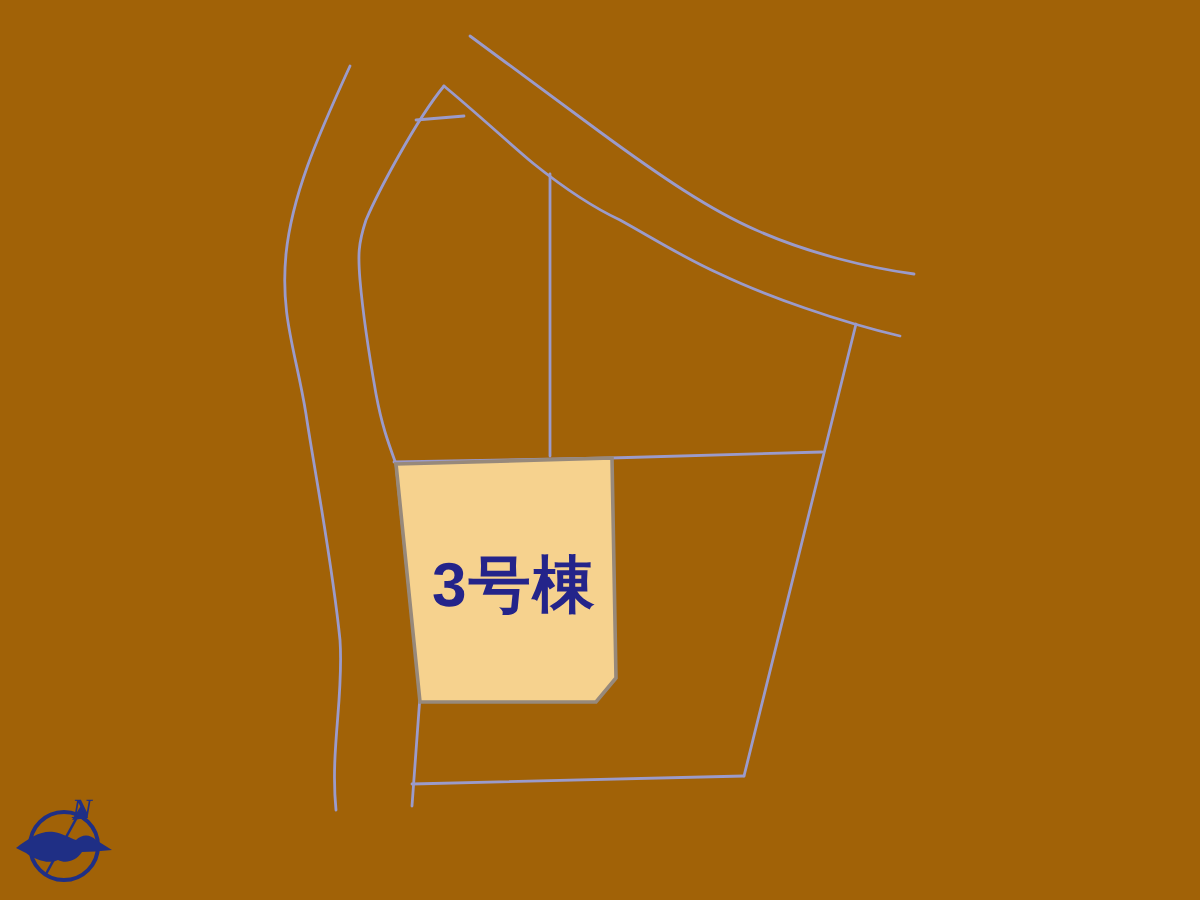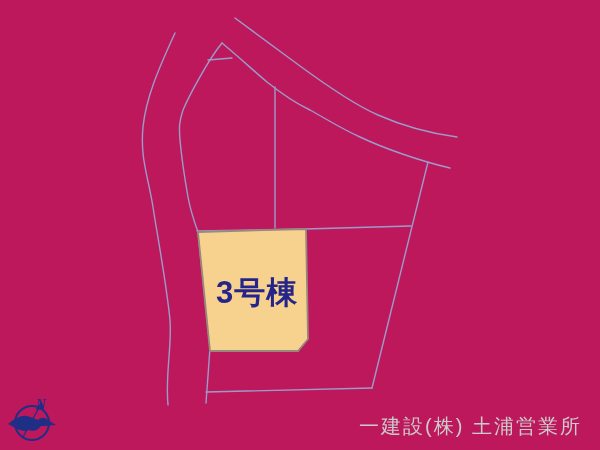--- a/index.html
+++ b/index.html
@@ -1,19 +1,19 @@
 <!DOCTYPE html>
 <html><head>
 <meta charset="utf-8">
 <style>
   html,body{margin:0;padding:0;background:#ffffff;}
   .stage{
     position:relative;
     width:600px;height:450px;
-    background:#be185d;
+    background:#a16207;
     overflow:hidden;
     font-family:"Liberation Sans", sans-serif;
   }
   .stage svg{position:absolute;left:0;top:0;}
   .parcel-line{fill:none;stroke:#9b9bcb;stroke-width:1.4;stroke-linecap:round;stroke-linejoin:round;}
   .lot-shape{fill:#f6d28e;stroke:#97897b;stroke-width:1.8;stroke-linejoin:miter;}
   .lot-label{
     fill:#24248a;
     font-size:31px;
     font-weight:600;
@@ -78,14 +78,13 @@
         C32,417 35,419 38,420
         C41,417 45,417 48,420
         L56,425
         C50,425.5 45,426 41,426
         C38,430.5 33,432 29,430
         C24,432.5 17,429.5 13,426.5 Z"></path>
       <text class="compass-n" x="36" y="409">N</text>
     </g>
   </svg>
 
-  <div class="footer-credit">一建設(株) 土浦営業所</div>
 </div>
 
 </body></html>

